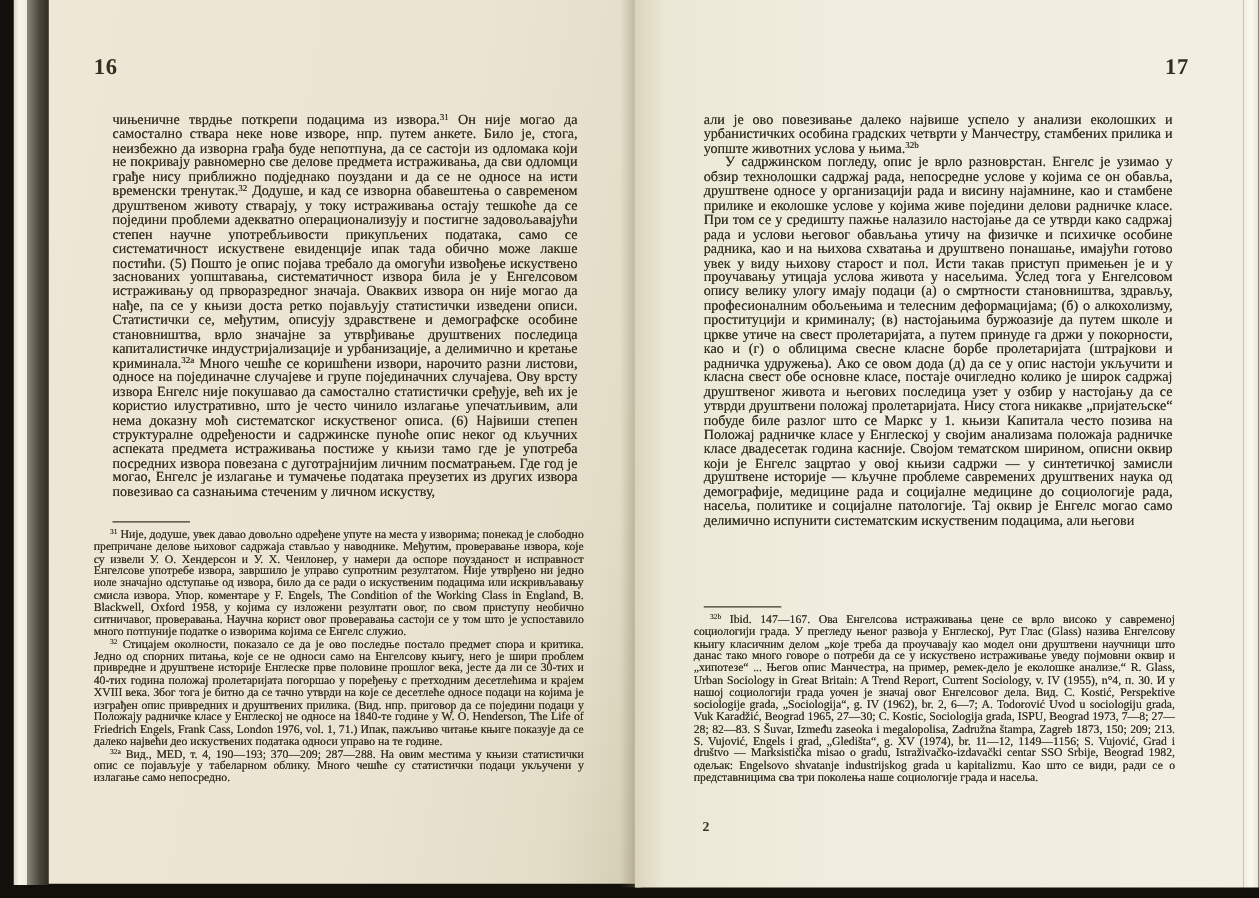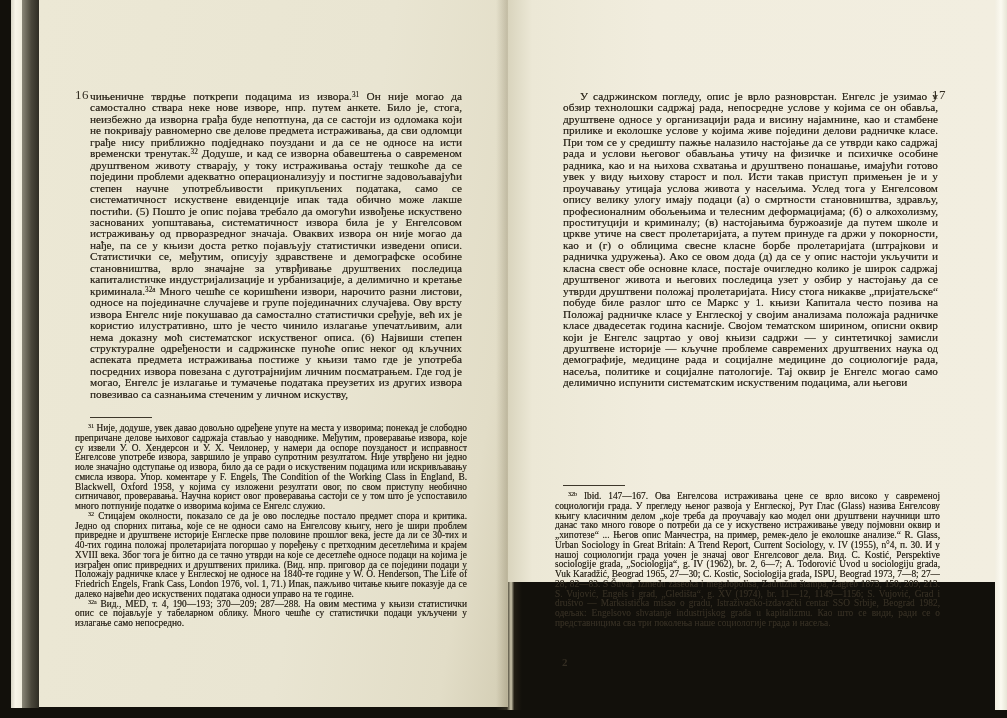--- a/index.html
+++ b/index.html
@@ -16,26 +16,26 @@
     background:linear-gradient(to right,#d8d5c6,#f8f5e9 40%,#efecdd);}
   .edge-dark{position:absolute;left:22px;top:0;width:17px;height:708px;
     background:linear-gradient(to right,#8a8778,#4a473b 55%,#2f2d24);}
   .edge-white-right{position:absolute;left:995px;top:0;width:12px;height:710px;
     background:linear-gradient(to right,#f1eee1,#fbf9f0 50%,#e8e5d6);}
 
   
   .page{position:absolute;top:0;color:#332d22;}
   .page-left{left:39px;width:469px;height:707px;
     background:linear-gradient(100deg,#ece8d5 0%,#e9e5d2 60%,#e2ddc7 88%,#d3cdb4 100%);}
-  .page-right{left:508px;width:487px;height:582px;
+  .page-right{left:508px;width:487px;height:710px;
     background:linear-gradient(to right,#d9d4bd 0%,#ece8d6 5%,#f1edde 30%,#f2eee0 100%);}
   .gutter{position:absolute;left:496px;top:0;width:26px;height:710px;
     background:linear-gradient(to right,rgba(70,60,35,0) 0%,rgba(120,110,80,0.30) 42%,#cfc9ae 58%,rgba(80,70,45,0.25) 70%,rgba(80,70,45,0) 100%);}
 
-  .pagenum{position:absolute;font-size:13px;font-weight:normal;letter-spacing:0.5px;margin-top:44px;}
+  .pagenum{position:absolute;font-size:18px;font-weight:bold;letter-spacing:0.5px;}
   .pagenum-left{left:36px;top:43px;}
   .pagenum-right{left:424px;top:43px;}
 
   .body-text{position:absolute;text-align:justify;
     font-size:11.3px;line-height:11.45px;
     text-shadow:0 0 0.4px rgba(50,44,32,0.8);}
   .page-left .body-text{left:51px;top:91px;width:372px;font-family:Liberation Serif, serif;}
   .page-right .body-text{left:55px;top:91px;width:375px;}
   .body-text p{margin:0;}
   .body-text p.indent{text-indent:17px;}
@@ -74,20 +74,21 @@
       <p><span class="sup">32</span><span> Стицајем околности, показало се да је ово последње постало предмет спора и критика. Једно од спорних питања, које се не односи само на Енгелсову књигу, него је шири проблем привредне и друштвене историје Енглеске прве половине прошлог века, јесте да ли се 30-тих и 40-тих година положај пролетаријата погоршао у поређењу с претходним десетлећима и крајем XVIII века. Због тога је битно да се тачно утврди на које се десетлеће односе подаци на којима је изграђен опис привредних и друштвених прилика. (Вид. нпр. приговор да се поједини подаци у </span><span class="it">Положају радничке класе у Енглеској</span><span> не односе на 1840-те године у W. O. Henderson, </span><span class="it">The Life of Friedrich Engels</span><span>, Frank Cass, London 1976, vol. 1, 71.) Ипак, пажљиво читање књиге показује да се далеко највећи део искуствених података односи управо на те године.</span></p>
       <p><span class="sup">32a</span><span> Вид., MED, т. 4, 190—193; 370—209; 287—288. На овим местима у књизи статистички опис се појављује у табеларном облику. Много чешће су статистички подаци укључени у излагање само непосредно.</span></p>
     </div>
   </div>
 
   <div class="gutter"></div>
 
   <div class="page page-right">
     <div class="pagenum pagenum-right">17</div>
     <div class="body-text">
+      <p><span>али је ово повезивање далеко највише успело у анализи еколошких и урбанистичких особина градских четврти у Манчестру, стамбених прилика и уопште животних услова у њима.</span><span class="sup">32b</span></p>
       <p class="indent"><span>У садржинском погледу, опис је врло разноврстан. Енгелс је узимао у обзир технолошки садржај рада, непосредне услове у којима се он обавља, друштвене односе у организацији рада и висину најамнине, као и стамбене прилике и еколошке услове у којима живе поједини делови радничке класе. При том се у средишту пажње налазило настојање да се утврди како садржај рада и услови његовог обављања утичу на физичке и психичке особине радника, као и на њихова схватања и друштвено понашање, имајући готово увек у виду њихову старост и пол. Исти такав приступ примењен је и у проучавању утицаја услова живота у насељима. Услед тога у Енгелсовом опису велику улогу имају подаци (а) о смртности становништва, здрављу, професионалним обољењима и телесним деформацијама; (б) о алкохолизму, проституцији и криминалу; (в) настојањима буржоазије да путем школе и цркве утиче на свест пролетаријата, а путем принуде га држи у покорности, као и (г) о облицима свесне класне борбе пролетаријата (штрајкови и радничка удружења). Ако се овом дода (д) да се у опис настоји укључити и класна свест обе основне класе, постаје очигледно колико је широк садржај друштвеног живота и његових последица узет у озбир у настојању да се утврди друштвени положај пролетаријата. Нису стога никакве „пријатељске“ побуде биле разлог што се Маркс у 1. књизи </span><span class="it">Капитала</span><span> често позива на </span><span class="it">Положај радничке класе у Енглеској</span><span> у својим анализама положаја радничке класе двадесетак година касније. Својом тематском ширином, описни оквир који је Енгелс зацртао у овој књизи садржи — у синтетичкој замисли друштвене историје — кључне проблеме савремених друштвених наука од демографије, медицине рада и социјалне медицине до социологије рада, насеља, политике и социјалне патологије. Тај оквир је Енгелс могао само делимично испунити систематским искуственим подацима, али његови</span></p>
     </div>
     <div class="fn-sep"></div>
     <div class="footnotes">
       <p><span class="sup">32b</span><span> Ibid. 147—167. Ова Енгелсова истраживања цене се врло високо у савременој социологији града. У прегледу њеног развоја у Енглеској, Рут Глас (Glass) назива Енгелсову књигу класичним делом „које треба да проучавају као модел они друштвени научници што данас тако много говоре о потреби да се у искуствено истраживање уведу појмовни оквир и „хипотезе“ ... Његов опис Манчестра, на пример, ремек-дело је еколошке анализе.“ R. Glass, </span><span class="it">Urban Sociology in Great Britain:</span><span> A Trend Report, </span><span class="it">Current Sociology</span><span>, v. IV (1955), n°4, п. 30. И у нашој социологији града уочен је значај овог Енгелсовог дела. Вид. C. Kostić, </span><span class="it">Perspektive sociologije grada</span><span>, „Sociologija“, g. IV (1962), br. 2, 6—7; A. Todorović </span><span class="it">Uvod u sociologiju grada</span><span>, Vuk Karadžić, Beograd 1965, 27—30; C. Kostic, </span><span class="it">Sociologija grada</span><span>, ISPU, Beograd 1973, 7—8; 27—28; 82—83. S Šuvar, </span><span class="it">Između zaseoka i megalopolisa</span><span>, Zadružna štampa, Zagreb 1873, 150; 209; 213. S. Vujović, </span><span class="it">Engels i grad</span><span>, „Gledišta“, g. XV (1974), br. 11—12, 1149—1156; S. Vujović, </span><span class="it">Grad i društvo — Marksistička misao o gradu</span><span>, Istraživačko-izdavački centar SSO Srbije, Beograd 1982, одељак: Engelsovo shvatanje industrijskog grada u kapitalizmu. Као што се види, ради се о представницима сва три поколења наше социологије града и насеља.</span></p>
     </div>
     <div class="signature">2</div>
   </div>
 
   <div class="edge-white-right"></div>

